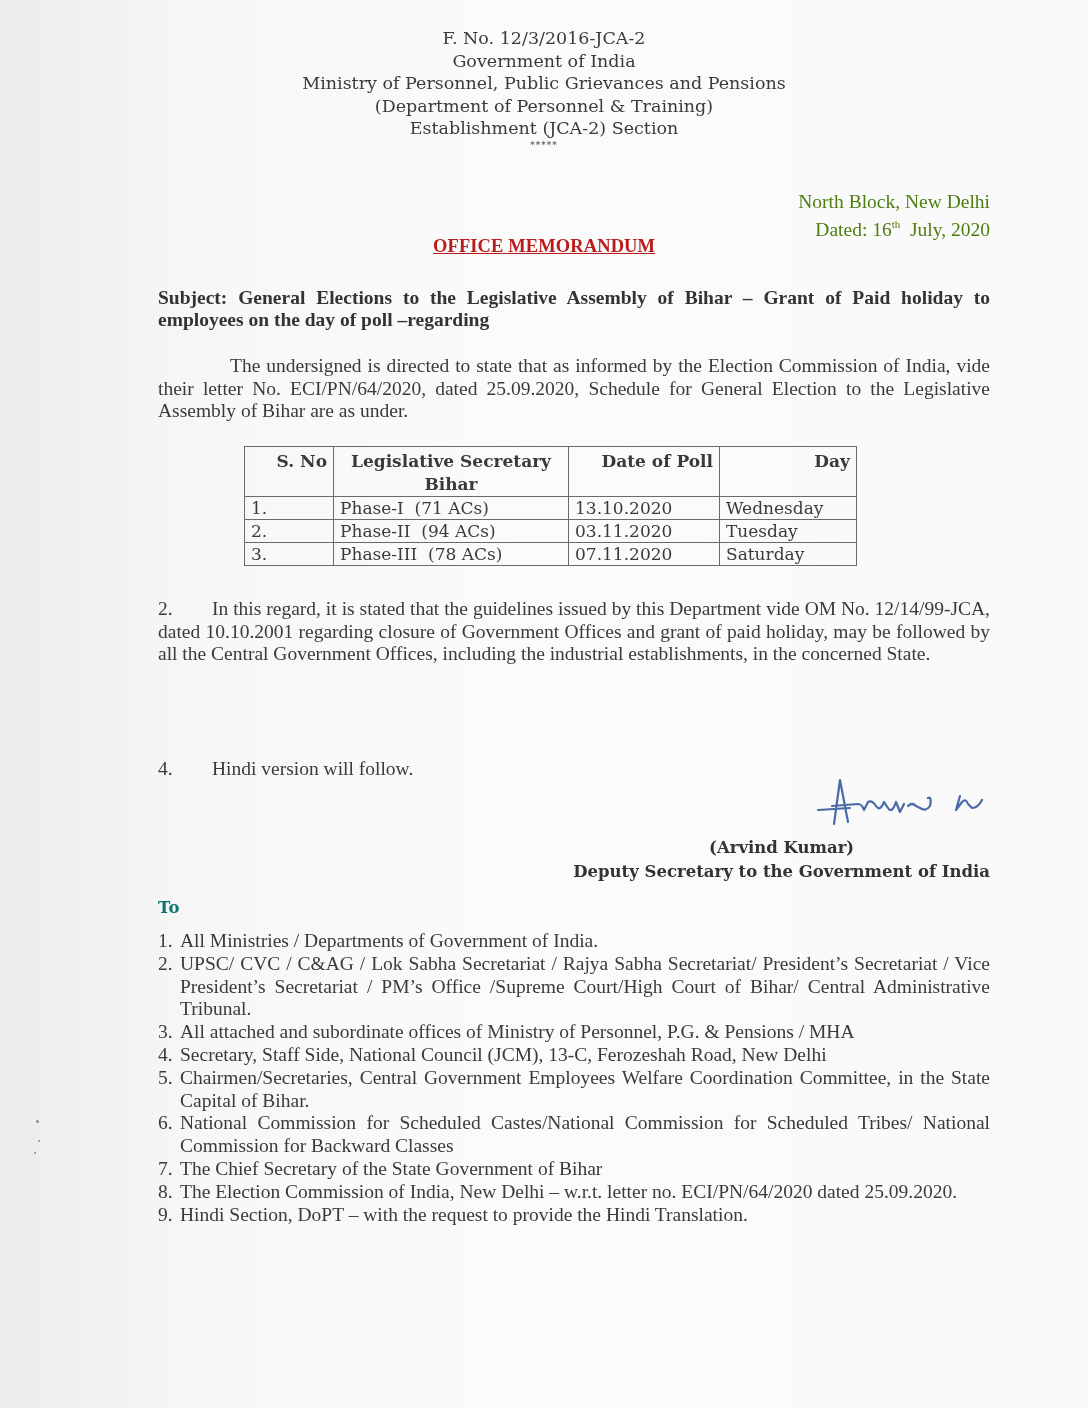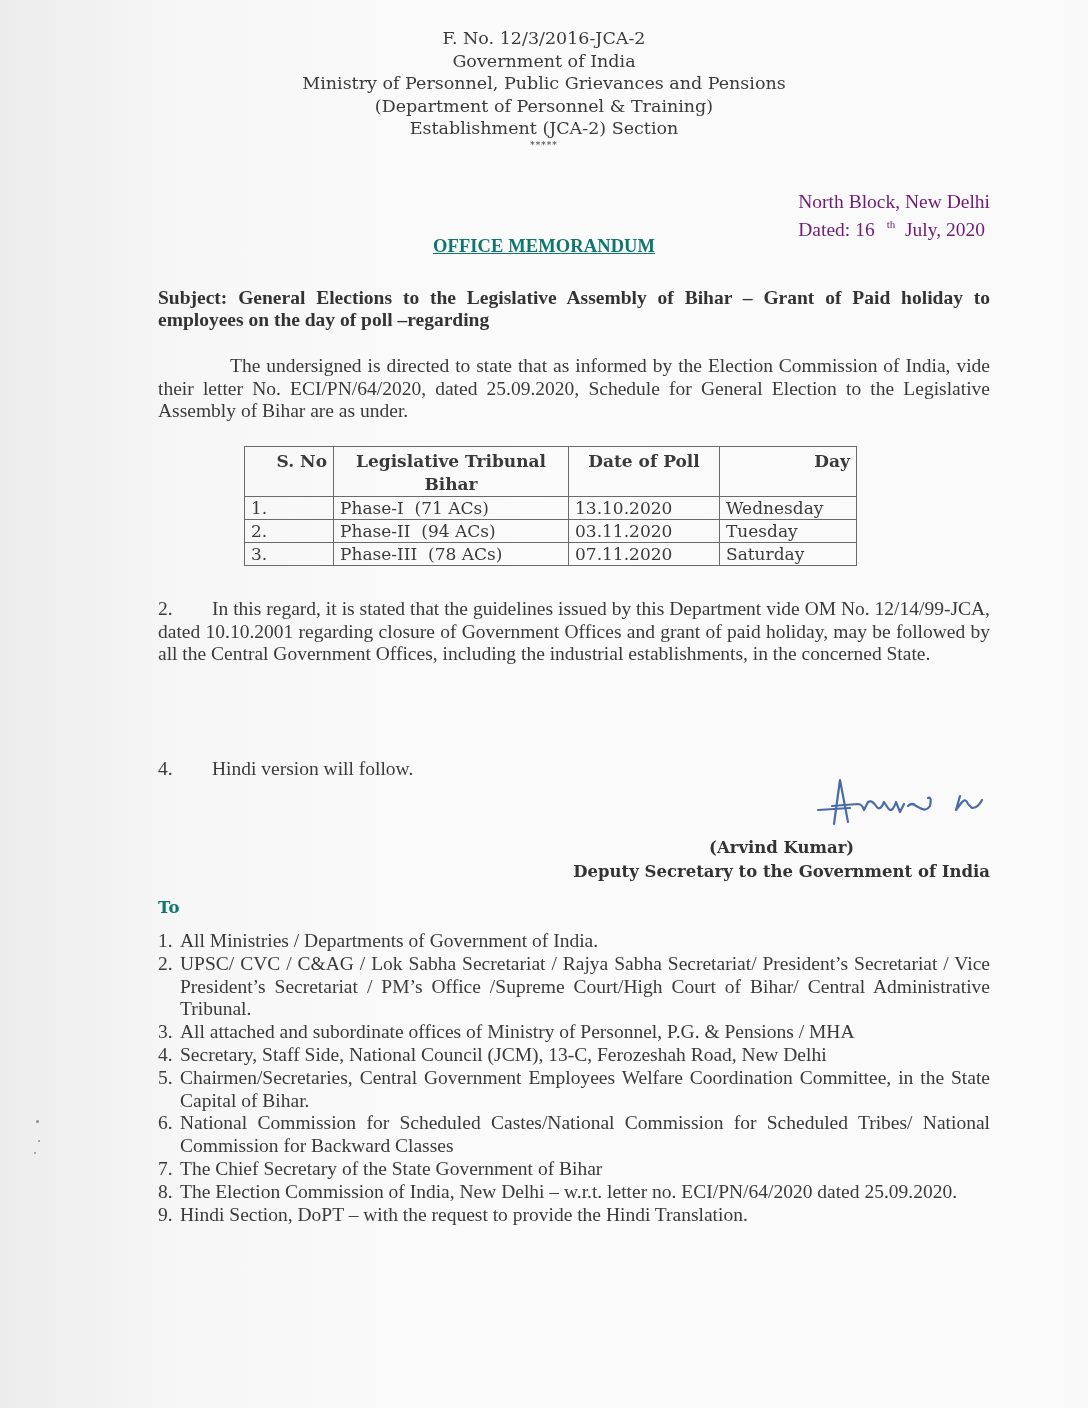--- a/index.html
+++ b/index.html
@@ -5,32 +5,32 @@
     html, body { margin:0; padding:0; }
     body {
       width:1088px; height:1408px; position:relative; overflow:hidden;
       background: linear-gradient(90deg, #ececec 0%, #f7f7f7 18%, #fbfbfb 50%, #f9f9f9 100%);
       color:#333; font-family:"DejaVu Serif", serif;
     }
     .page { position:absolute; left:0; top:0; width:1088px; height:1408px; }
     .hdr { position:absolute; left:0; width:1088px; text-align:center; font-size:17.5px; line-height:22.5px; color:#3a3a3a; }
     .hdr div { white-space:nowrap; }
     .stars { font-size:9px; line-height:10px; letter-spacing:1px; }
-    .place { position:absolute; right:98px; top:190px; font-family:"Liberation Serif", serif; font-size:19.5px; line-height:23px; color:#701a75; }
-    .place sup { font-size:11px;margin-left:12px; }
-    .om-title { position:absolute; left:433px; top:236px; font-family:"Liberation Serif", serif; font-weight:bold; font-size:18.5px; text-decoration:underline; color:#0f766e; letter-spacing:0.1px;text-align:right; }
+    .place { position:absolute; right:98px; top:190px; text-align:right; font-family:"Liberation Serif", serif; font-size:19.5px; line-height:23px; color:#4d7c0f; }
+    .place sup { font-size:11px; }
+    .om-title { position:absolute; left:433px; top:236px; font-family:"Liberation Serif", serif; font-weight:bold; font-size:18.5px; text-decoration:underline; color:#b91c1c; letter-spacing:0.1px;text-align:right; }
     .subject { position:absolute; left:158px; top:287px; width:832px; font-family:"Liberation Serif", serif; font-weight:bold; font-size:19.5px; line-height:22px; color:#333; text-align:justify; }
     .para { position:absolute; left:158px; width:832px; font-family:"Liberation Serif", serif; font-size:19.5px; line-height:22.5px; color:#3a3a3a; text-align:justify; }
     .para.indent { text-indent:72px; }
     .para .num { display:inline-block; width:54px; }
     table.sched { position:absolute; left:244px; top:446px; border-collapse:collapse; font-family:"DejaVu Serif", serif; font-size:17px; color:#3a3a3a;padding-left:8px; }
     table.sched th, table.sched td { border:1.5px solid #6a6a6a; padding:0 6px; height:22px; line-height:22px; white-space:nowrap; }
     table.sched th { font-weight:bold; vertical-align:top; padding-top:3px; line-height:23px; }
     .c1 { width:76px; } .c2 { width:222px; } .c3 { width:138px; } .c4 { width:124px; }
-    th.c1, th.c4 { text-align:right; } th.c2 { text-align:center; } th.c3 { text-align:center; }
+    th.c1, th.c4 { text-align:right; } th.c2 { text-align:center; } th.c3 { text-align:right; }
     .sig { position:absolute; left:810px; top:772px; width:230px; height:56px; }
     .signer { position:absolute; right:98px; top:836px; text-align:center; font-family:"DejaVu Serif", serif; font-weight:bold; font-size:16.5px; line-height:24px; color:#333; }
     .to { position:absolute; left:158px; top:898px; font-family:"DejaVu Serif", serif; font-weight:bold; font-size:16.5px; color:#0f766e; }
     .recip { position:absolute; left:158px; top:930px; width:832px; font-family:"Liberation Serif", serif; font-size:19.5px; line-height:22.8px; color:#3a3a3a; margin:0; padding:0; list-style:none; }
     .recip li { position:relative; padding-left:22px; text-align:justify; }
     .recip li .n { position:absolute; left:0; top:0; }
     .specks { position:absolute; left:30px; top:1114px; }
     .specks span { position:absolute; width:3px; height:3px; border-radius:50%; background:#9a8a7a; }
   </style>
 </head>
@@ -55,21 +55,21 @@
   <div class="om-title">OFFICE MEMORANDUM</div>
 
   <div class="subject">Subject: General Elections to the Legislative Assembly of Bihar – Grant of Paid holiday to employees on the day of poll –regarding</div>
 
   <div class="para indent" style="top:355px;">The undersigned is directed to state that as informed by the Election Commission of India, vide their letter No. ECI/PN/64/2020, dated 25.09.2020, Schedule for General Election to the Legislative Assembly of Bihar are as under.</div>
 
   <table class="sched">
     <thead>
       <tr>
         <th class="c1">S. No</th>
-        <th class="c2" style="white-space:normal;">Legislative Tribunal Bihar</th>
+        <th class="c2" style="white-space:normal;">Legislative Secretary Bihar</th>
         <th class="c3">Date of Poll</th>
         <th class="c4">Day</th>
       </tr>
     </thead>
     <tbody>
       <tr>
         <td>1.</td>
         <td style="white-space:pre">Phase-I  (71 ACs)</td>
         <td>13.10.2020</td>
         <td>Wednesday</td>

